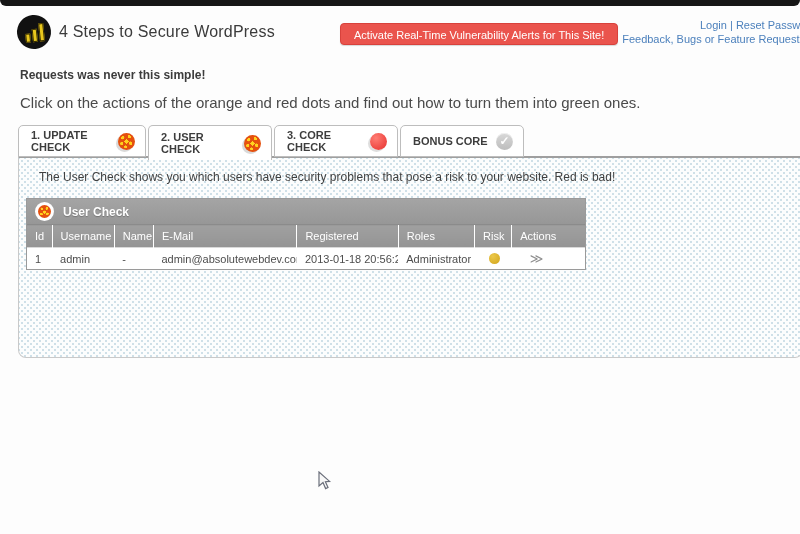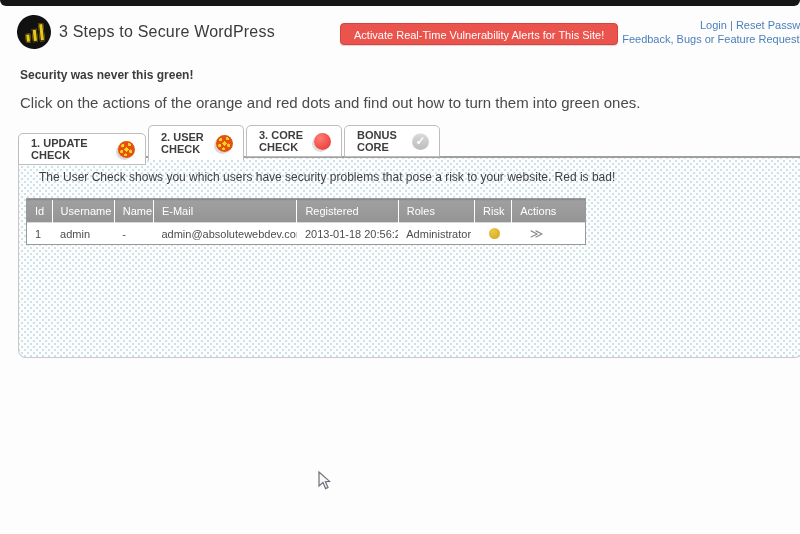--- a/index.html
+++ b/index.html
@@ -44,21 +44,21 @@
   .intro-desc{position:absolute;left:20px;top:94px;font-size:15px;color:#4a4a4a;}
   
   .tabs{position:absolute;left:18px;top:125px;display:flex;gap:2px;height:32px;z-index:3;}
   .tab{
     background:#fff;border:1px solid #bdbdbd;border-radius:5px 5px 0 0;
     display:flex;align-items:center;justify-content:space-between;
     padding:0 10px 0 12px;box-sizing:border-box;height:32px;
     font-size:11px;font-weight:bold;color:#3d3d3d;cursor:pointer;gap:8px;
   }
   .tab.active{height:35px;border-bottom:none;}
-  .tab-w1{width:128px;margin-top:8px;} .tab-w2{width:96px;}
+  .tab-w1{width:128px;} .tab-w2{width:124px;}
   .dot{width:17px;height:17px;border-radius:50%;flex:0 0 auto;}
   .dot-warning{
     background:
       radial-gradient(circle at 28% 28%, #ffd21e 1.6px, rgba(0,0,0,0) 1.8px),
       radial-gradient(circle at 66% 22%, #ffd21e 1.5px, rgba(0,0,0,0) 1.7px),
       radial-gradient(circle at 50% 50%, #ffd21e 2px, rgba(0,0,0,0) 2.2px),
       radial-gradient(circle at 22% 62%, #ffd21e 1.5px, rgba(0,0,0,0) 1.7px),
       radial-gradient(circle at 74% 60%, #ffd21e 1.6px, rgba(0,0,0,0) 1.8px),
       radial-gradient(circle at 46% 82%, #ffd21e 1.4px, rgba(0,0,0,0) 1.6px),
       #e5500e;
@@ -136,36 +136,36 @@
 </head>
 <body>
 
 <div class="topbar"></div>
 
 <div class="logo">
   <span class="bar b1"></span>
   <span class="bar b2"></span>
   <span class="bar b3"></span>
 </div>
-<div class="app-title">3 Steps to Secure WordPress</div>
+<div class="app-title">4 Steps to Secure WordPress</div>
 
 <button class="activate-btn">Activate Real-Time Vulnerability Alerts for This Site!</button>
 
 <div class="toplinks">
   <div class="line1">
     <a href="#">Login</a>
     <span>|</span>
     <a href="#">Reset Password</a>
   </div>
   <div class="line2">
     <a href="#">Feedback, Bugs or Feature Requests</a>
   </div>
 </div>
 
-<div class="intro-heading">Security was never this green!</div>
+<div class="intro-heading">Requests was never this simple!</div>
 <div class="intro-desc">Click on the actions of the orange and red dots and find out how to turn them into green ones.</div>
 
 <div class="tabs">
   <div class="tab tab-w1">
     <span>1. UPDATE CHECK</span>
     <span class="dot dot-warning"></span>
   </div>
   <div class="tab tab-w2 active">
     <span>2. USER CHECK</span>
     <span class="dot dot-warning"></span>
@@ -177,20 +177,26 @@
   <div class="tab tab-w2">
     <span>BONUS CORE</span>
     <span class="dot dot-done">✓</span>
   </div>
 </div>
 
 <div class="panel">
   <div class="panel-desc">The User Check shows you which users have security problems that pose a risk to your website. Red is bad!</div>
 
   <div class="usertable">
+    <div class="table-titlebar">
+      <span class="title-dot-wrap">
+        <span class="title-dot"></span>
+      </span>
+      <span class="table-title">User Check</span>
+    </div>
     <table class="grid">
       <colgroup>
         <col style="width:25px">
           <col style="width:62px">
           <col style="width:39px">
         <col style="width:143px">
           <col style="width:101px">
           <col style="width:76px">
         <col style="width:37px">
           <col style="width:73px">

